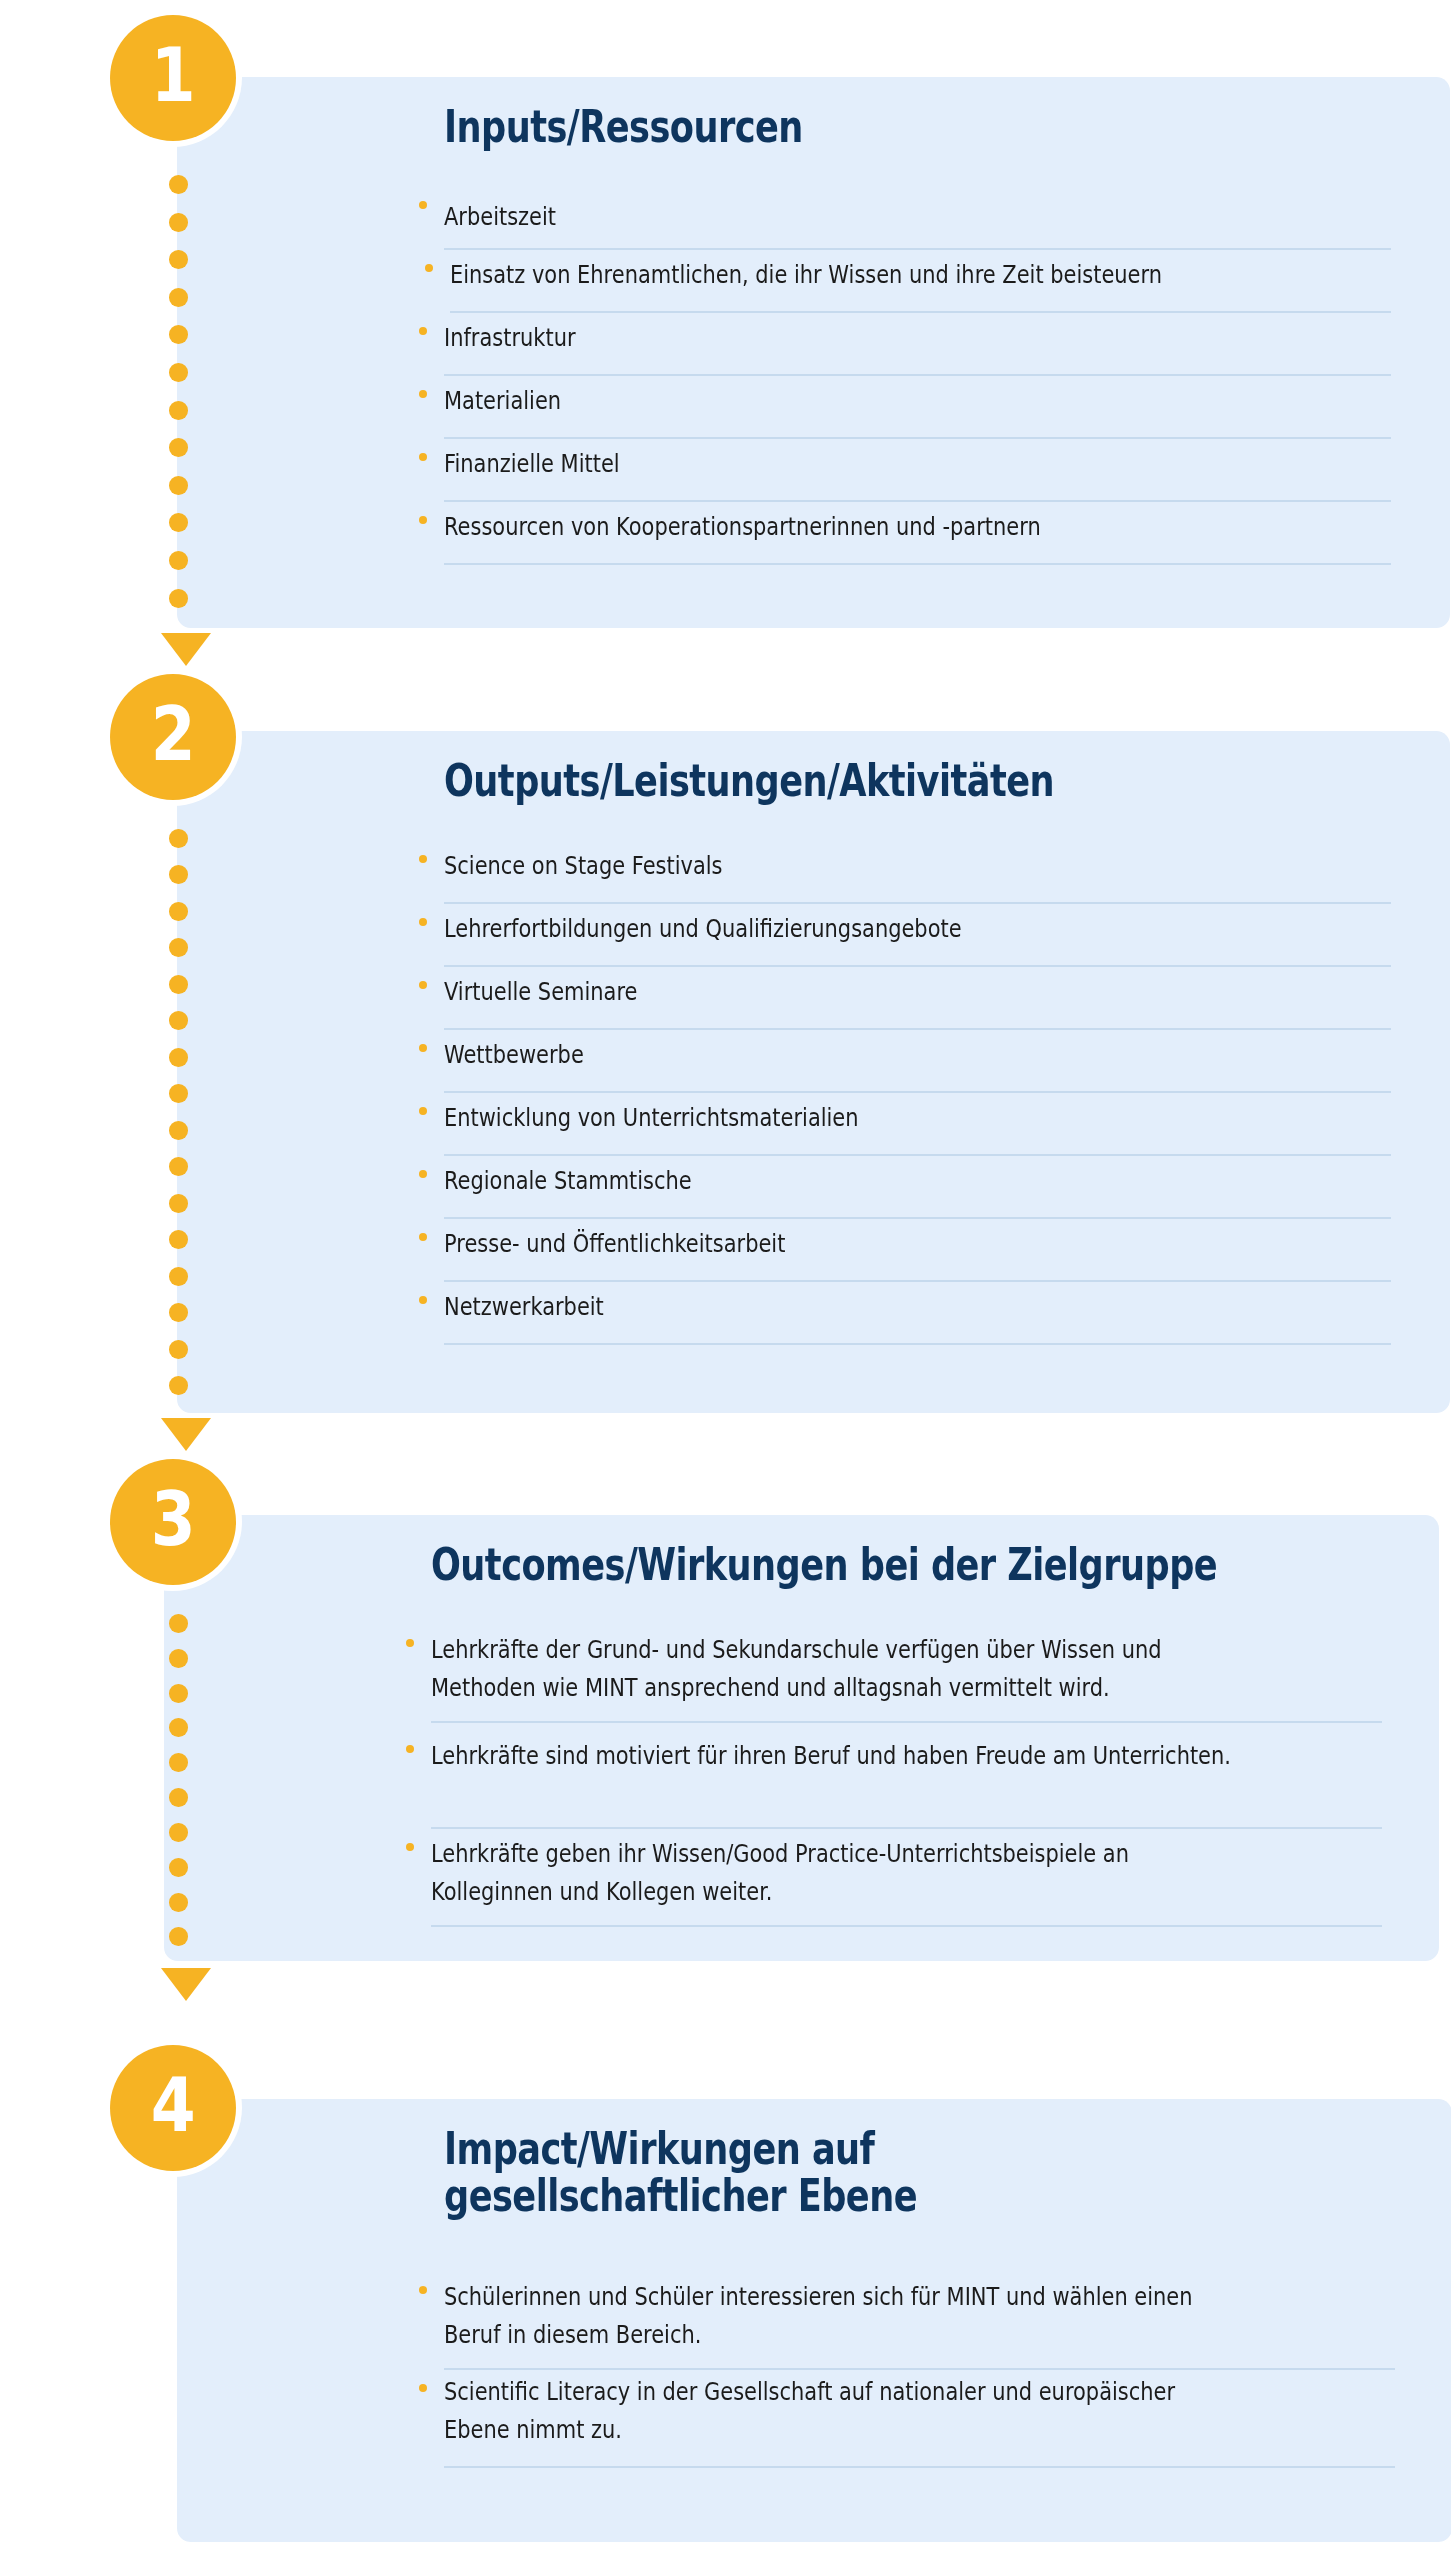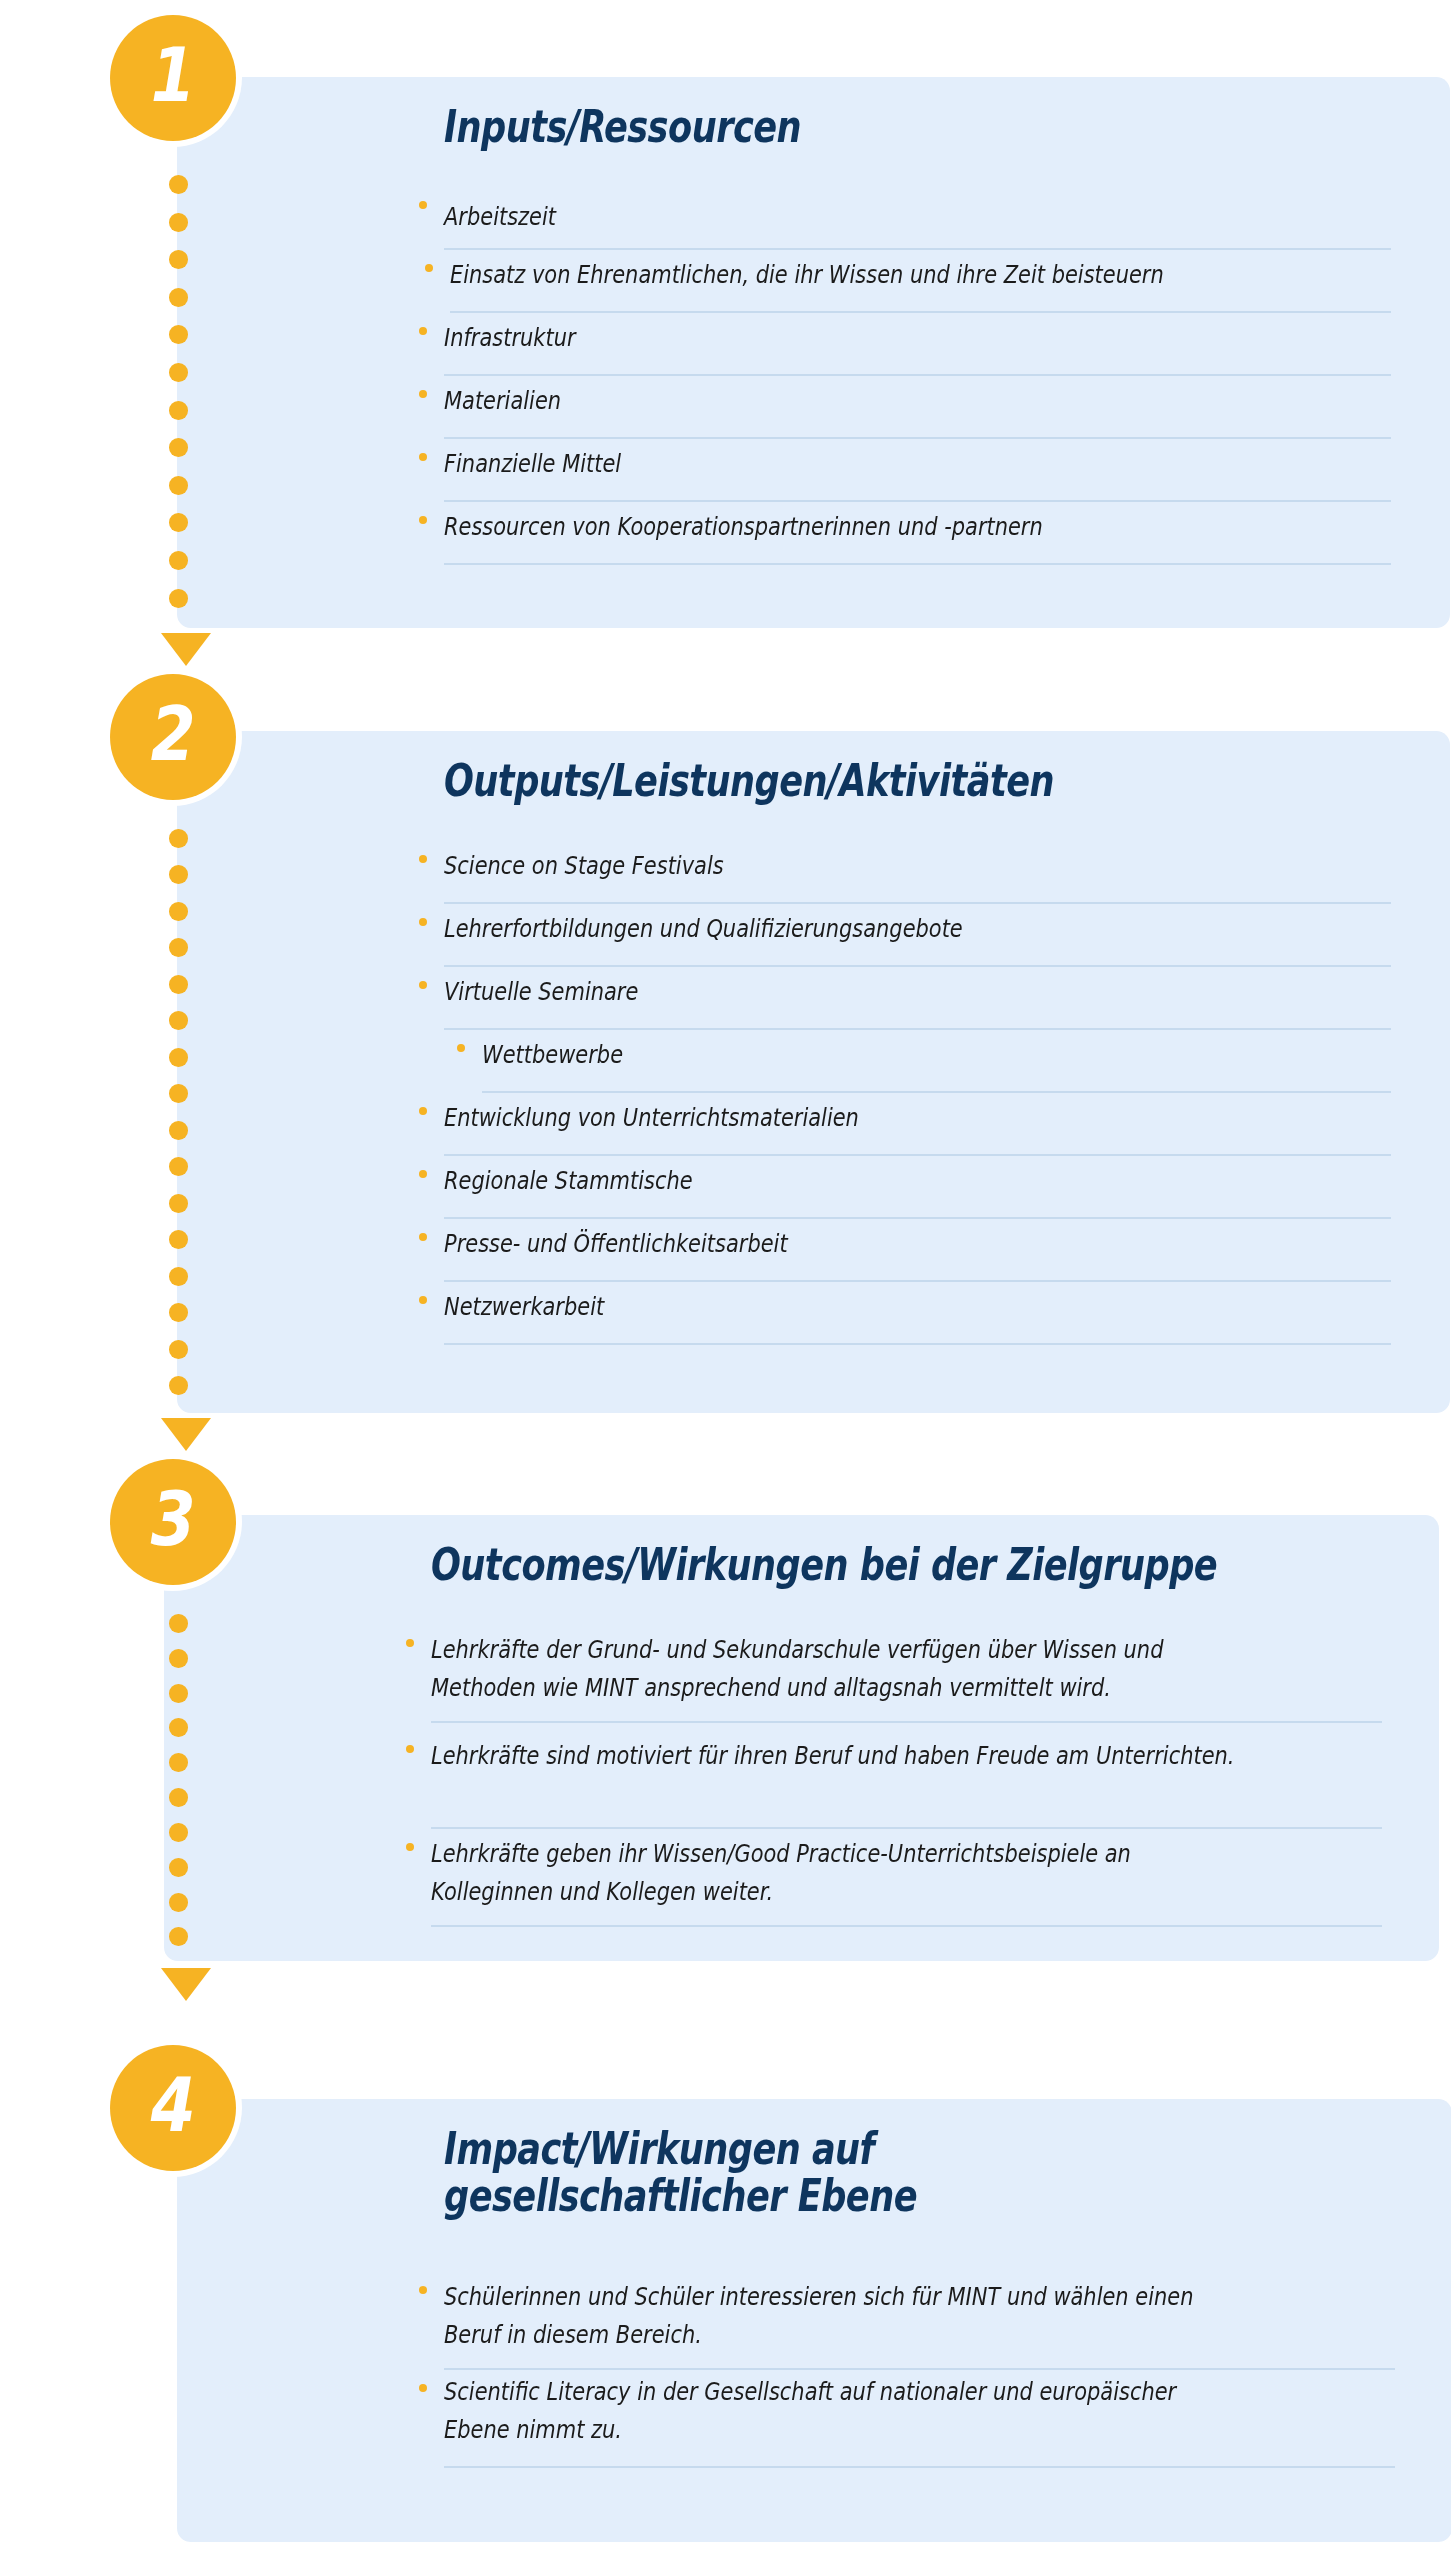--- a/index.html
+++ b/index.html
@@ -13,21 +13,20 @@
     position: relative;
     overflow: hidden;
     font-family: "Liberation Sans", sans-serif;
   }
 
   #stage {
     position: absolute;
     inset: 0;
     width: 1452px;
     height: 2519px;
-    font-style: italic;
   }
 
   
   .panel {
     position: absolute;
     background: #e3eefb;
     border-radius: 13.7px;
     box-sizing: border-box;
   }
 
@@ -212,21 +211,21 @@
           <span class="row-text">Science on Stage Festivals</span>
         </div>
         <div class="row" style="min-height: 63px; padding-top: 5.9px; padding-bottom: 5.9px;">
           <span class="row-bullet"></span>
           <span class="row-text">Lehrerfortbildungen und Qualifizierungsangebote</span>
         </div>
         <div class="row" style="min-height: 63px; padding-top: 5.9px; padding-bottom: 5.9px;">
           <span class="row-bullet"></span>
           <span class="row-text">Virtuelle Seminare</span>
         </div>
-        <div class="row" style="min-height: 63px; padding-top: 5.9px; padding-bottom: 2px; margin-left: 38px;">
+        <div class="row" style="min-height: 63px; padding-top: 5.9px; padding-bottom: 2px;">
           <span class="row-bullet"></span>
           <span class="row-text">Wettbewerbe</span>
         </div>
         <div class="row" style="min-height: 63px; padding-top: 5.9px; padding-bottom: 5.9px;">
           <span class="row-bullet"></span>
           <span class="row-text">Entwicklung von Unterrichtsmaterialien</span>
         </div>
         <div class="row" style="min-height: 63px; padding-top: 5.9px; padding-bottom: 5.9px;">
           <span class="row-bullet"></span>
           <span class="row-text">Regionale Stammtische</span>

